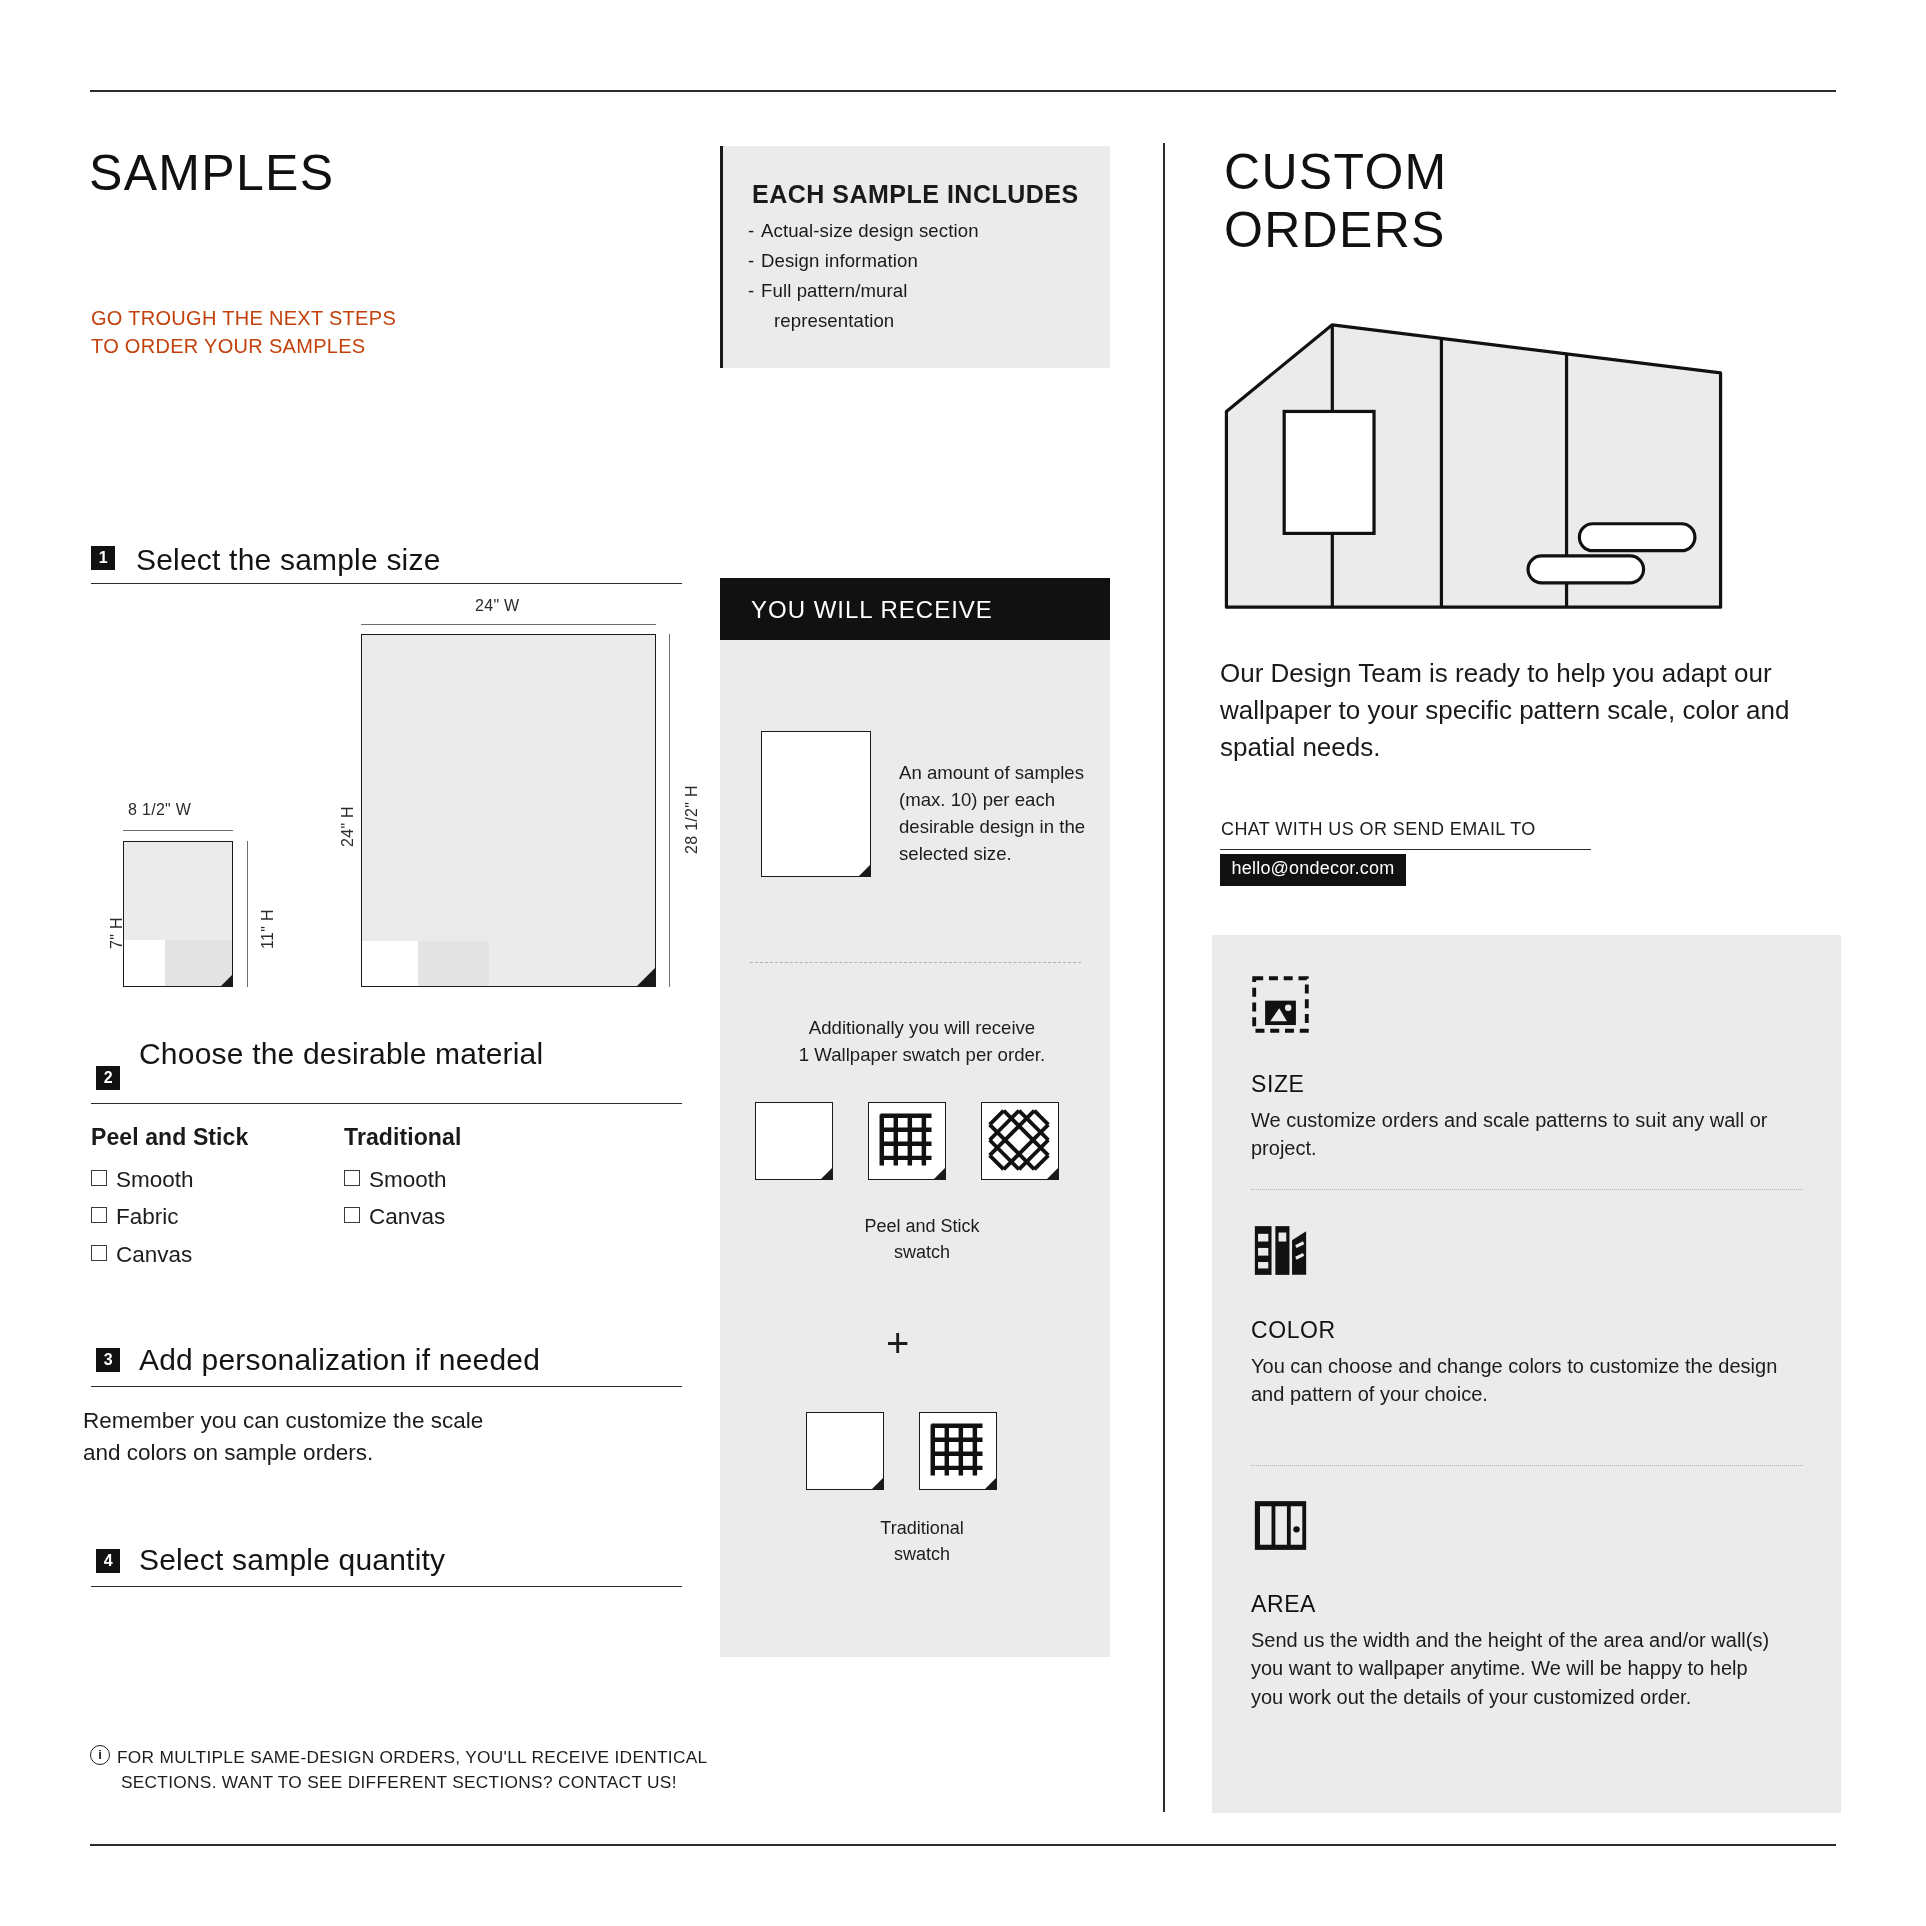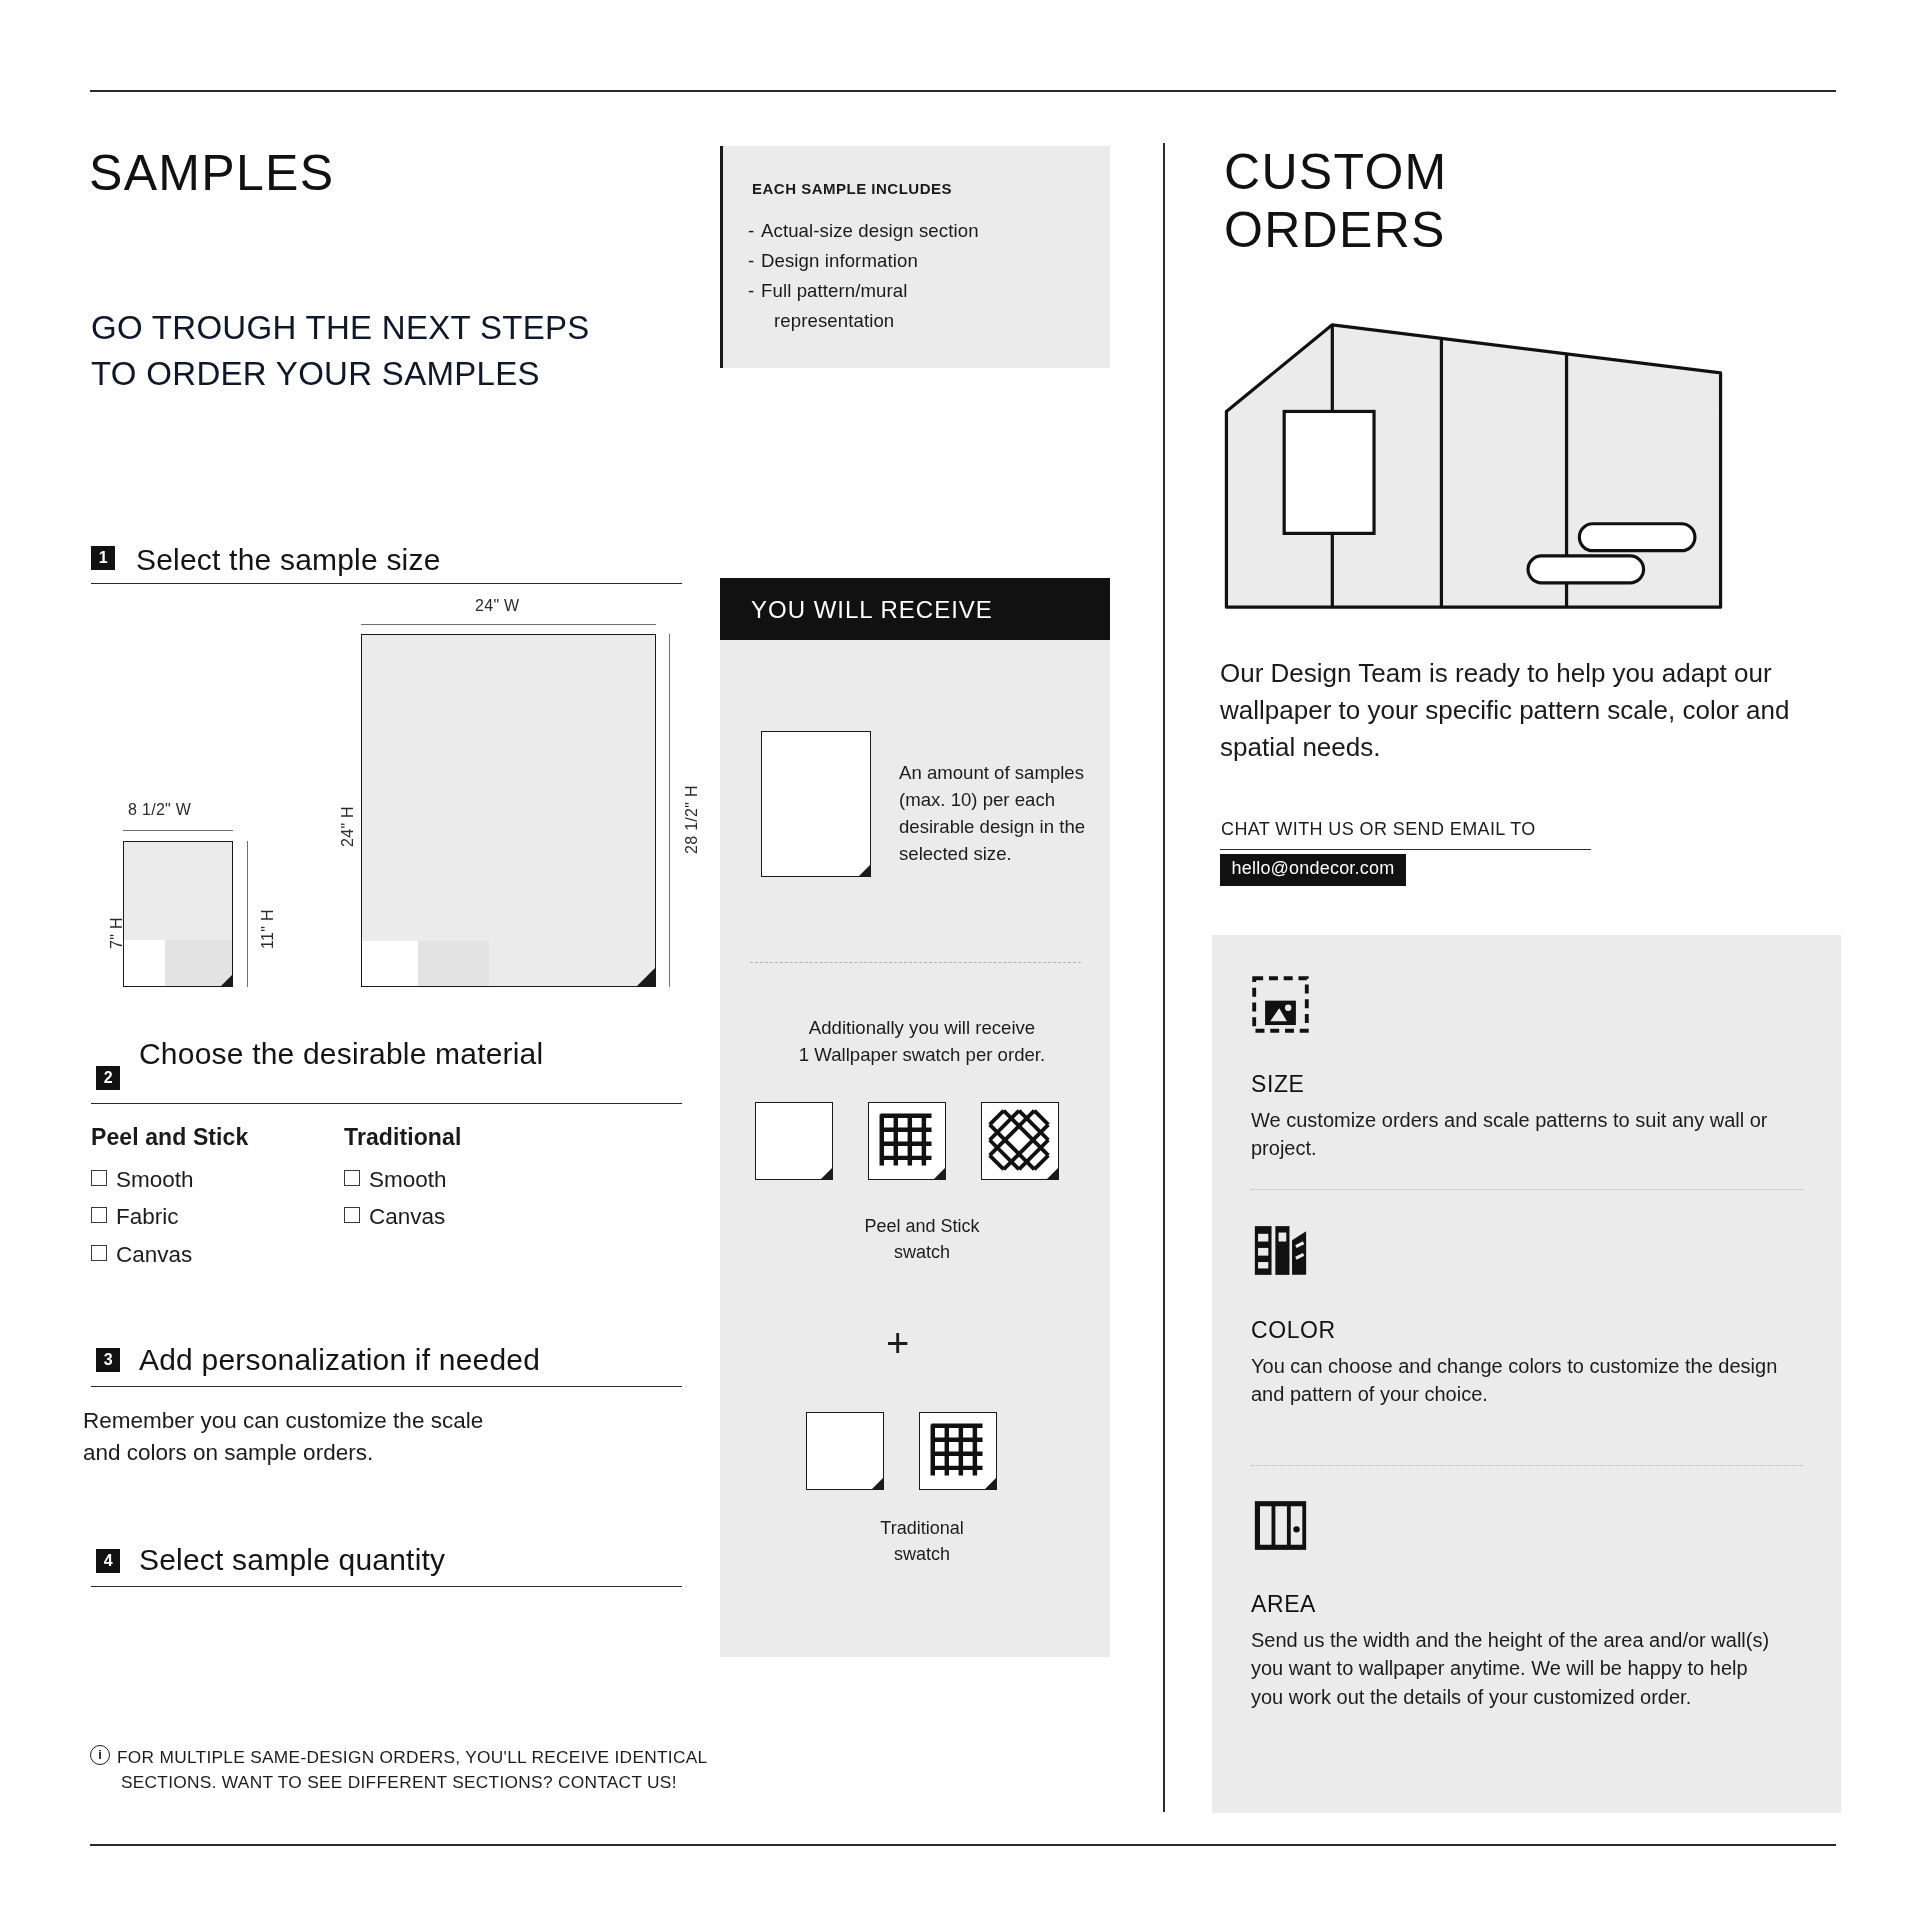--- a/index.html
+++ b/index.html
@@ -41,43 +41,43 @@
     position: absolute;
     left: 89px; top: 144px;
     font-size: 50px;
     letter-spacing: 1.3px;
     font-weight: 400;
     color: #111;
   }
   .samples-sub {
     position: absolute;
     left: 91px; top: 305px;
-    font-size: 33px;
+    font-size: 20px;
     line-height: 1.38;
     letter-spacing: 0.3px;
-    color: #0f172a;
+    color: #c2410c;
   }
 
   
   .includes-box {
     position: absolute;
     left: 720px; top: 146px;
     width: 390px; height: 222px;
     background: #ebebeb;
   }
   .includes-bar {
     position: absolute;
     left: 720px; top: 146px;
     width: 3.2px; height: 222px;
     background: #1a1a1a;
   }
   .includes-title {
     position: absolute;
     left: 752px; top: 180px;
-    font-size: 15px;
+    font-size: 25px;
     font-weight: 700;
     letter-spacing: 0.5px;
   }
   .includes-list {
     position: absolute;
     left: 748px; top: 216px;
     font-size: 18.6px;
     line-height: 1.62;
     letter-spacing: 0.1px;
   }

